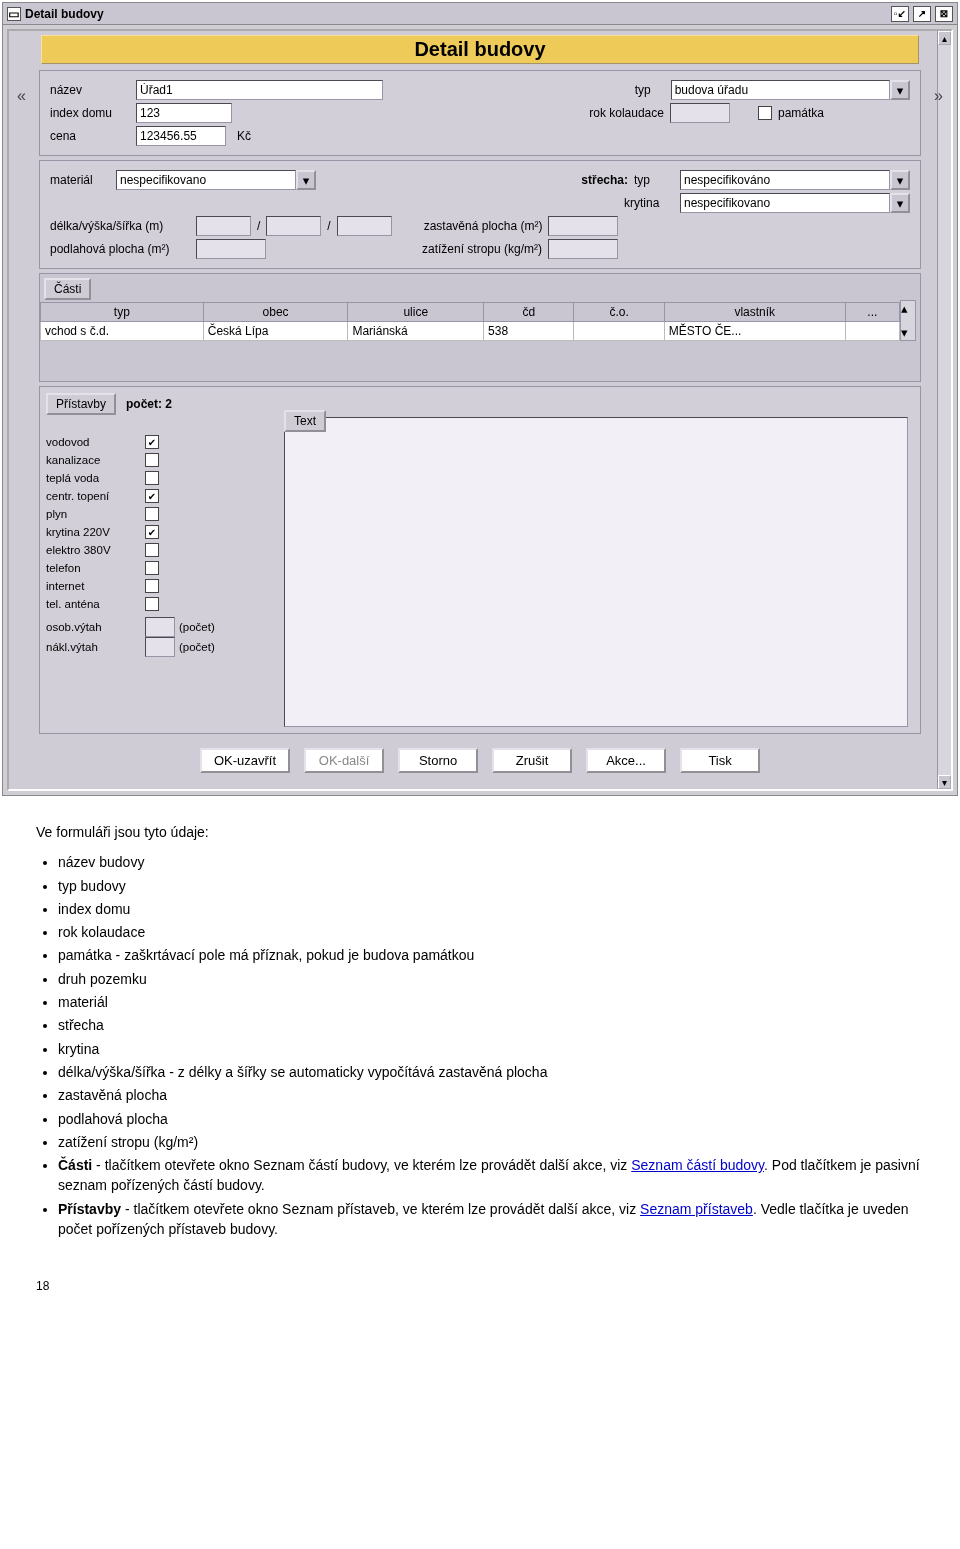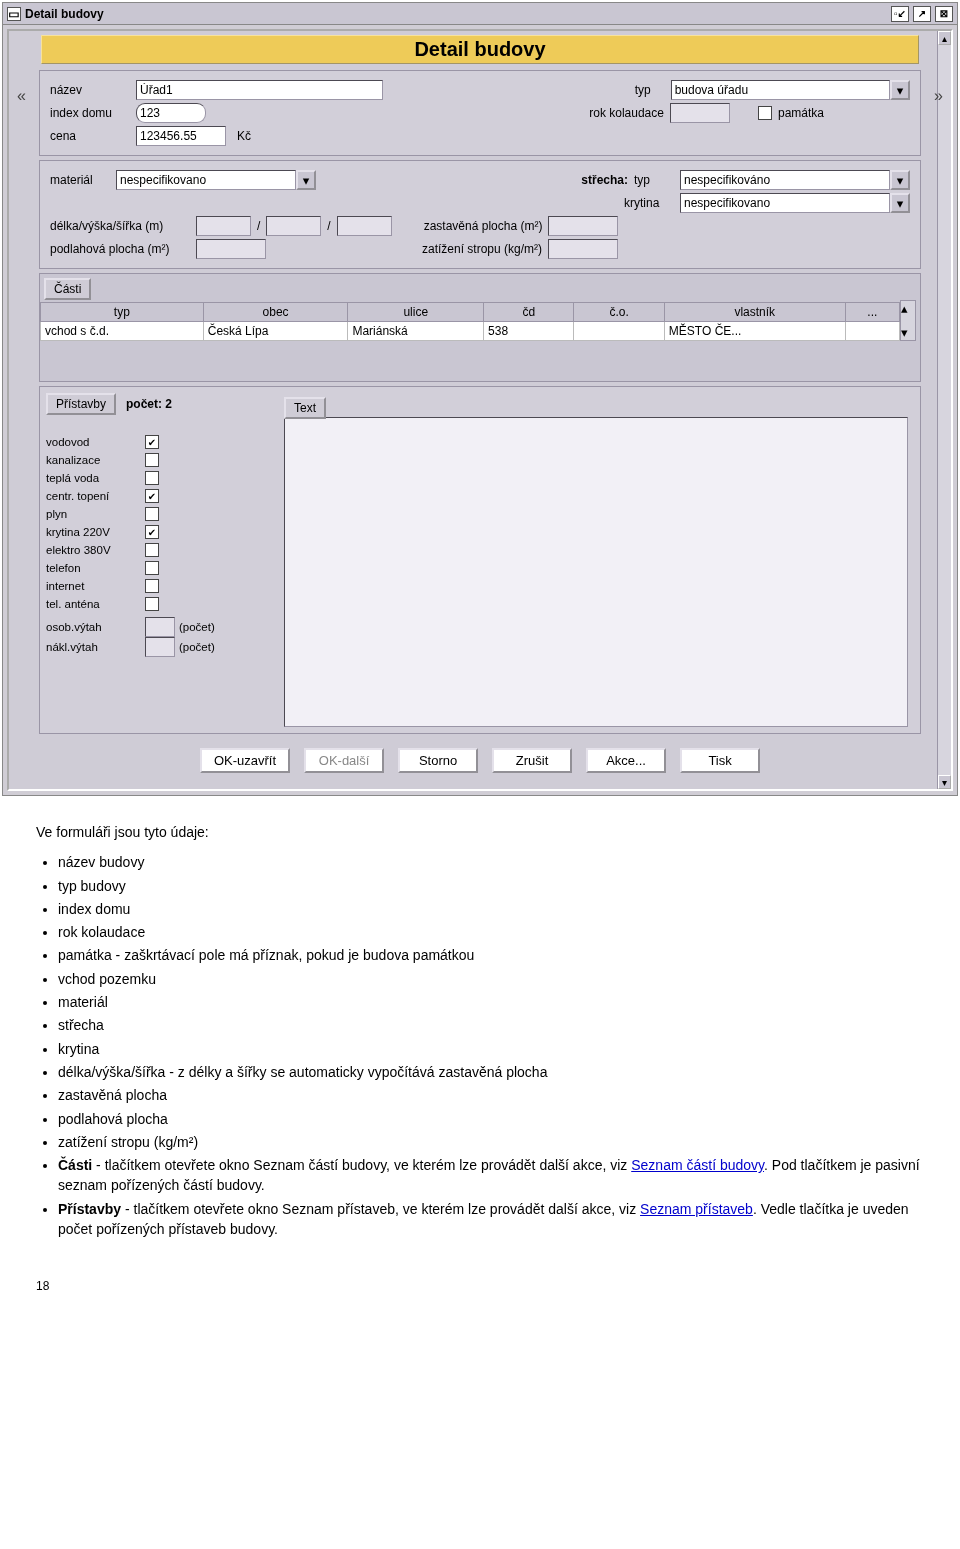--- a/index.html
+++ b/index.html
@@ -226,21 +226,21 @@
         <input class="inp" style="flex: 1 1 0%; max-width: 340px;" value="Úřad1">
         <span style="flex:1"></span>
         <span class="lbl" style="width:30px">typ</span>
         <div class="sel-wrap" style="max-width:240px">
           <input class="inp" style="flex: 1 1 0%;" value="budova úřadu">
           <span class="sel-btn">▾</span>
         </div>
       </div>
       <div class="row">
         <span class="lbl" style="width:80px">index domu</span>
-        <input class="inp" style="width: 70px; border-radius: 9px;" value="123">
+        <input class="inp" style="width: 96px;" value="123">
         <span style="flex:1"></span>
         <span class="lbl">rok kolaudace</span>
         <input class="inp ro" style="width: 60px;" value="">
         <span style="width:16px"></span>
         <span class="chk"></span>
         <span class="lbl" style="text-align:left">památka</span>
         <span style="width:80px"></span>
       </div>
       <div class="row">
         <span class="lbl" style="width:80px">cena</span>
@@ -389,21 +389,21 @@
           <input class="inp ro" style="width: 30px;">
           <span class="lbl" style="text-align:left">(počet)</span>
         </div>
         <div class="util-row">
           <span class="lbl">nákl.výtah</span>
           <input class="inp ro" style="width: 30px;">
           <span class="lbl" style="text-align:left">(počet)</span>
         </div>
       </div>
       <div style="position:relative;flex:1">
-        <span class="tab-btn" style="position:absolute;left:0;top:4px">Text</span>
+        <span class="tab-btn" style="position:absolute;left:0;top:17px">Text</span>
         <div class="textbox"></div>
       </div>
     </div>
 
     <div class="btn-row">
       <span class="btn">OK-uzavřít</span>
       <span class="btn disabled">OK-další</span>
       <span class="btn">Storno</span>
       <span class="btn">Zrušit</span>
       <span class="btn">Akce...</span>
@@ -413,21 +413,21 @@
 </div>
 
 <div class="doc">
   <div>Ve formuláři jsou tyto údaje:</div>
   <ul>
     <li>název budovy</li>
     <li>typ budovy</li>
     <li>index domu</li>
     <li>rok kolaudace</li>
     <li>památka - zaškrtávací pole má příznak, pokud je budova památkou</li>
-    <li>vchod pozemku</li>
+    <li>druh pozemku</li>
     <li>materiál</li>
     <li>střecha</li>
     <li>krytina</li>
     <li>délka/výška/šířka - z délky a šířky se automaticky vypočítává zastavěná plocha</li>
     <li>zastavěná plocha</li>
     <li>podlahová plocha</li>
     <li>zatížení stropu (kg/m²)</li>
     <li>
       <b>Části</b><span> - tlačítkem otevřete okno Seznam částí budovy, ve kterém lze provádět další akce, viz </span><a href="#">Seznam částí budovy</a><span>. Pod tlačítkem je pasivní seznam pořízených částí budovy.</span>
     </li>

